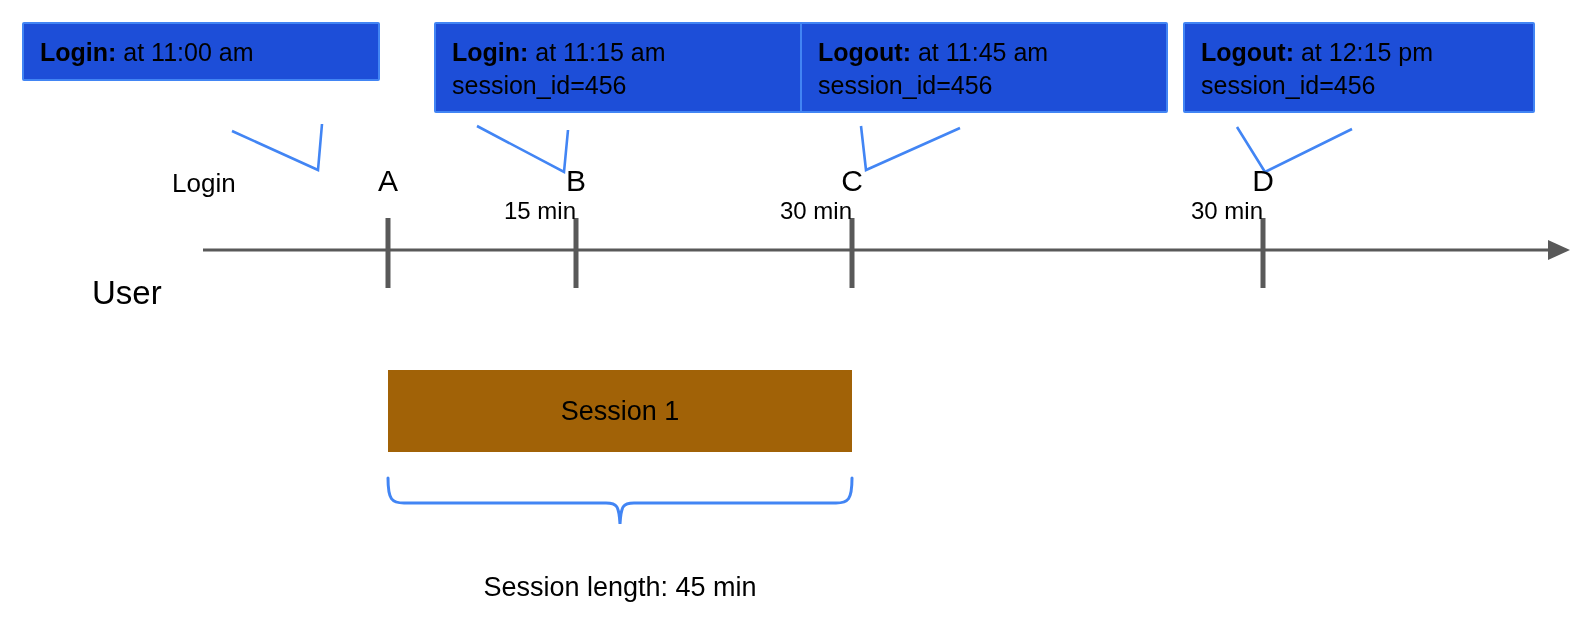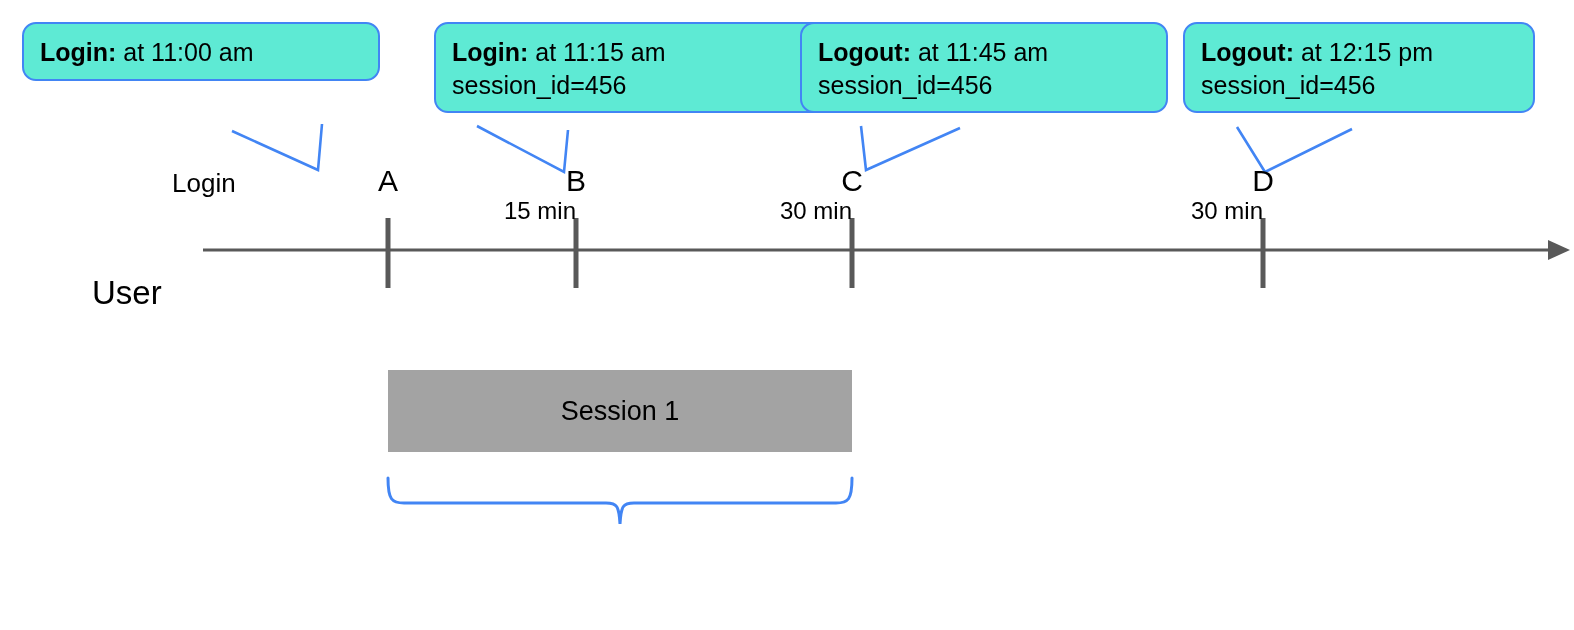--- a/index.html
+++ b/index.html
@@ -25,22 +25,22 @@
     width: 1574px;
     height: 630px;
     pointer-events: none;
   }
 
   
   .callout {
     position: absolute;
     box-sizing: border-box;
     border: 2px solid #4285f4;
-    border-radius: 14px;
-    background: #5eead4;
+    border-radius: 2px;
+    background: #1d4ed8;
     padding: 12px 16px 10px 16px;
     line-height: 1.30;
     font-size: 25px;
     color: #000000;
     white-space: nowrap;
   }
   .callout .line1 { display: block; }
   .callout .line2 { display: block; }
   .callout b {
     font-weight: bold;
@@ -77,21 +77,21 @@
     white-space: nowrap;
   }
 
   
   #session-bar {
     position: absolute;
     left: 388px;
     top: 370px;
     width: 464px;
     height: 82px;
-    background: #a3a3a3;
+    background: #a16207;
     display: flex;
     align-items: center;
     justify-content: center;
   }
   #session-bar-label {
     font-size: 27px;
     color: #000000;
   }
 
   
@@ -170,14 +170,15 @@
   <div class="tick-letter" style="left:1243px;">D</div>
 
   <div class="interval-label" style="left:388px; width:188px;">15 min</div>
   <div class="interval-label" style="left:576px; width:276px;">30 min</div>
   <div class="interval-label" style="left:852px; width:411px;">30 min</div>
 
   <div id="session-bar">
     <span id="session-bar-label">Session 1</span>
   </div>
 
+  <div id="session-length-caption">Session length: 45 min</div>
 
 </div>
 
 </body></html>

